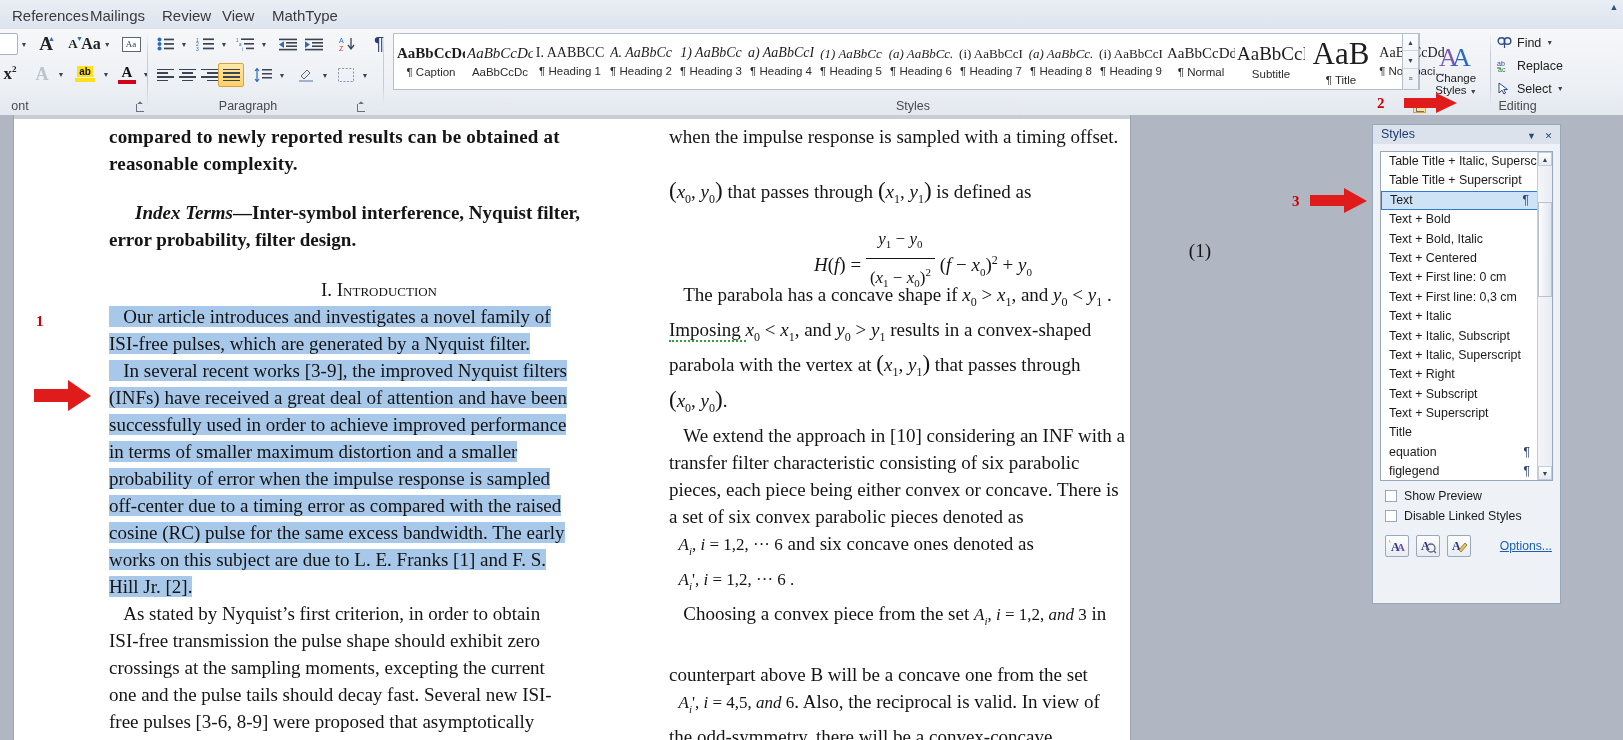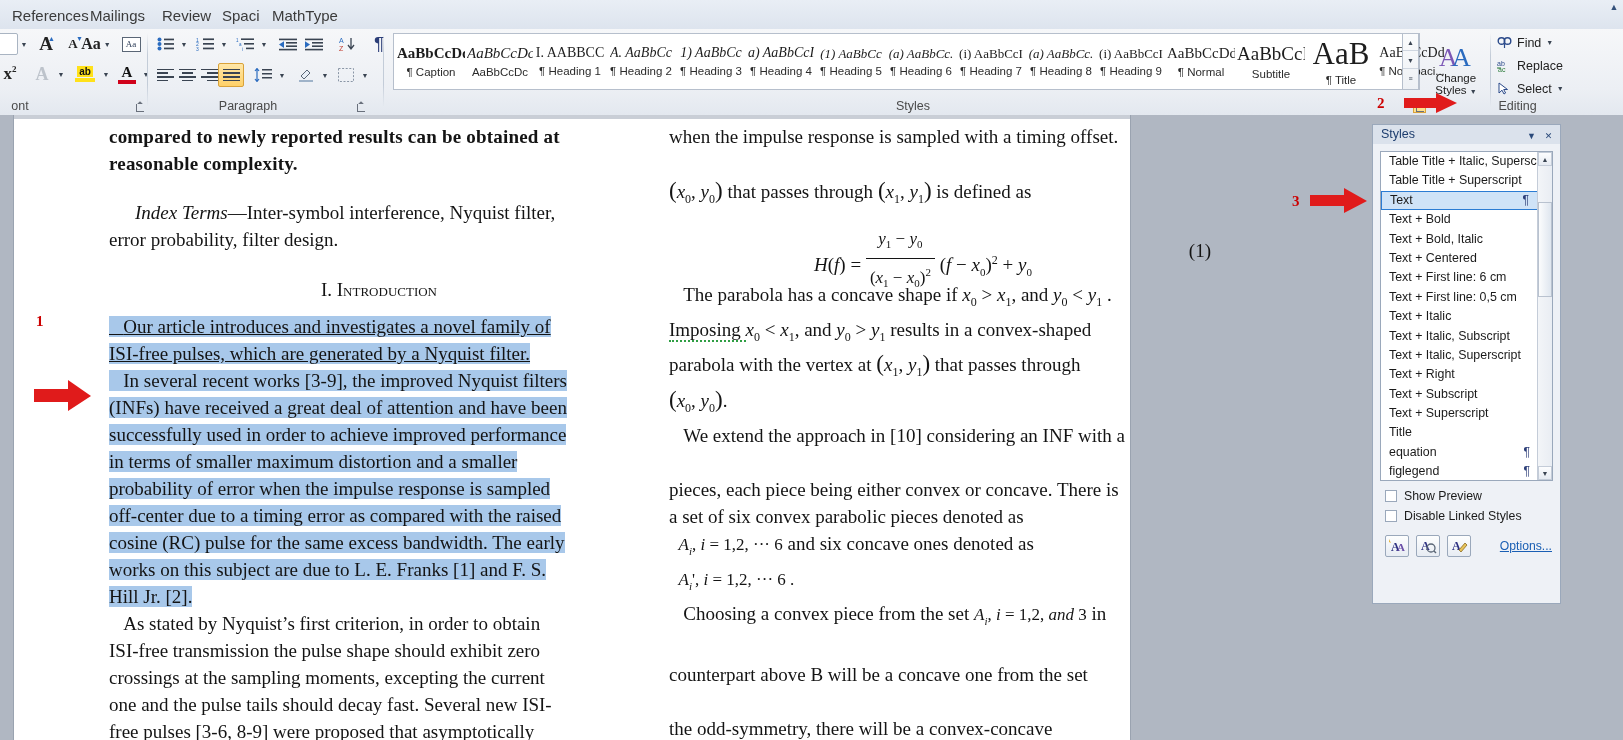--- a/index.html
+++ b/index.html
@@ -222,21 +222,21 @@
 <body>
 
 <div id="app">
 
   <div class="ribbon">
 
     <div class="tabstrip">
       <div class="tab" style="left:2px">References</div>
       <div class="tab" style="left:80px">Mailings</div>
       <div class="tab" style="left:152px">Review</div>
-      <div class="tab" style="left:212px">Spaci</div>
+      <div class="tab" style="left:212px">View</div>
       <div class="tab" style="left:262px">MathType</div>
       <div class="win-btn">▲</div>
     </div>
 
     <div class="ribbon-body">
 
       <div class="btn" style="left:-28px;top:4px;width:46px;height:22px;border:1px solid #a9b4c2;background:#fff;"></div>
       <div class="btn" style="left:18px;top:4px;width:12px;height:22px;">
           <span class="drop-arrow">▼</span>
         </div>
@@ -537,28 +537,28 @@
     <div class="page">
       <div class="page-topedge"></div>
 
       <div class="col" style="left:95px;top:8px;width:540px;font-size:19px;line-height:27px;">
 
         <div class="p" style="font-weight:bold;letter-spacing:.2px;">
           <span>compared  to  newly  reported  results  can  be  obtained  at</span><br>
           <span>reasonable complexity.</span>
         </div>
 
-        <div class="p" style="font-weight:normal;margin-top:22px;">
+        <div class="p" style="font-weight:bold;margin-top:22px;">
           <span style="font-style:italic;margin-left:26px;">Index   Terms</span><span class="sq-red-none">—Inter-symbol  interference,  Nyquist  filter,</span><br>
           <span>error probability, filter design.</span>
         </div>
 
         <div class="p" style="text-align:center;margin-top:23px;font-variant:small-caps;font-size:19px;">I.   Introduction</div>
 
-        <div class="p" style="margin-top:10px;text-decoration:underline;">
+        <div class="p" style="">
           <span class="hl">&nbsp;&nbsp;&nbsp;<span>Our article introduces and investigates a novel family of</span></span><br>
           <span class="hl">ISI-free pulses, which are generated by a Nyquist filter.</span>
         </div>
 
         <div class="p">
           <span class="hl">&nbsp;&nbsp;&nbsp;<span>In several recent works [3-9], the improved Nyquist filters</span></span><br>
           <span class="hl">(INFs) have received a great deal of attention and have been</span><br>
           <span class="hl">successfully used in order to achieve improved performance</span><br>
           <span class="hl">in  terms  of  smaller  maximum  distortion  and  a  smaller</span><br>
           <span class="hl">probability of error when the impulse response is sampled</span><br>
@@ -600,56 +600,56 @@
 
         <div class="p">
           <span>&nbsp;&nbsp;&nbsp;<span>The parabola has a concave shape if </span><span style="font-style:italic;">x</span><sub style="font-size:12px;">0</sub> &gt; <span style="font-style:italic;">x</span><sub style="font-size:12px;">1</sub><span>, and </span><span style="font-style:italic;">y</span><sub style="font-size:12px;">0</sub> &lt; <span style="font-style:italic;">y</span><sub style="font-size:12px;">1</sub> .</span><br>
           <span><span class="sq-grn">Imposing </span> <span style="font-style:italic;">x</span><sub style="font-size:12px;">0</sub> &lt; <span style="font-style:italic;">x</span><sub style="font-size:12px;">1</sub><span>, and </span> <span style="font-style:italic;">y</span><sub style="font-size:12px;">0</sub> &gt; <span style="font-style:italic;">y</span><sub style="font-size:12px;">1</sub><span> results in a convex-shaped</span></span><br>
           <span><span>parabola  with  the  vertex  at </span><span style="font-size:23px;">(</span><span style="font-style:italic;">x</span><sub style="font-size:12px;">1</sub>, <span style="font-style:italic;">y</span><sub style="font-size:12px;">1</sub><span style="font-size:23px;">)</span><span> that  passes  through</span></span><br>
           <span><span style="font-size:23px;">(</span><span style="font-style:italic;">x</span><sub style="font-size:12px;">0</sub>, <span style="font-style:italic;">y</span><sub style="font-size:12px;">0</sub><span style="font-size:23px;">)</span>.</span>
         </div>
 
         <div class="p">
           <span>&nbsp;&nbsp;&nbsp;<span>We extend the approach in [10] considering an INF with a</span></span><br>
-          <br>
+          <span>transfer  filter  characteristic  consisting  of  six  parabolic</span><br>
           <span>pieces, each piece being either convex or concave. There is</span><br>
           <span>a  set  of  six  convex  parabolic  pieces  denoted  as</span><br>
           <span>&nbsp;&nbsp;<span style="font-style:italic;font-size:17px;">A</span><sub style="font-style:italic;font-size:11px;">i</sub><span style="font-size:17px;">, <span style="font-style:italic;">i</span> = 1,2, ··· 6</span><span>   and   six   concave   ones   denoted   as</span></span>
         </div>
 
         <div class="p">
           <span>&nbsp;&nbsp;<span style="font-style:italic;font-size:17px;">A</span><sub style="font-style:italic;font-size:11px;">i</sub><span style="font-size:17px;">', <span style="font-style:italic;">i</span> = 1,2, ··· 6 .</span></span>
         </div>
 
         <div class="p">
           <span>&nbsp;&nbsp;&nbsp;<span>Choosing a convex piece from the set </span><span style="font-style:italic;font-size:17px;">A</span><sub style="font-style:italic;font-size:11px;">i</sub><span style="font-size:17px;">, <span style="font-style:italic;">i</span> = 1,2, <span style="font-style:italic;">and</span> 3</span><span> in</span></span><br>
           <br>
           <span>counterpart above B will be a concave one from the set</span><br>
-          <br>
+          <span>&nbsp;&nbsp;<span style="font-style:italic;font-size:17px;">A</span><sub style="font-style:italic;font-size:11px;">i</sub><span style="font-size:17px;">', <span style="font-style:italic;">i</span> = 4,5, <span style="font-style:italic;">and</span> 6</span><span>. Also, the reciprocal is valid. In view of</span></span><br>
           <span>the   odd-symmetry,   there   will   be   a   convex-concave</span>
         </div>
       </div>
     </div>
   </div>
 
   <div class="pane">
     <div class="pane-title">Styles</div>
     <div class="pane-btn" style="right:22px;">▼</div>
     <div class="pane-btn" style="right:5px;">✕</div>
 
     <div class="styles-list">
       <div id="styles-rows">
           <div class="style-row"><span>Table Title + Italic, Supersc</span></div>
           <div class="style-row"><span>Table Title + Superscript</span></div>
           <div class="style-row cur"><span>Text</span><span class="style-mark">¶</span></div>
           <div class="style-row"><span>Text + Bold</span></div>
           <div class="style-row"><span>Text + Bold, Italic</span></div>
           <div class="style-row"><span>Text + Centered</span></div>
-          <div class="style-row"><span>Text + First line:  6 cm</span></div>
-          <div class="style-row"><span>Text + First line:  0,5 cm</span></div>
+          <div class="style-row"><span>Text + First line:  0 cm</span></div>
+          <div class="style-row"><span>Text + First line:  0,3 cm</span></div>
           <div class="style-row"><span>Text + Italic</span></div>
           <div class="style-row"><span>Text + Italic, Subscript</span></div>
           <div class="style-row"><span>Text + Italic, Superscript</span></div>
           <div class="style-row"><span>Text + Right</span></div>
           <div class="style-row"><span>Text + Subscript</span></div>
           <div class="style-row"><span>Text + Superscript</span></div>
           <div class="style-row"><span>Title</span></div>
           <div class="style-row"><span>equation</span><span class="style-mark">¶</span></div>
           <div class="style-row"><span>figlegend</span><span class="style-mark">¶</span></div>
         </div>

